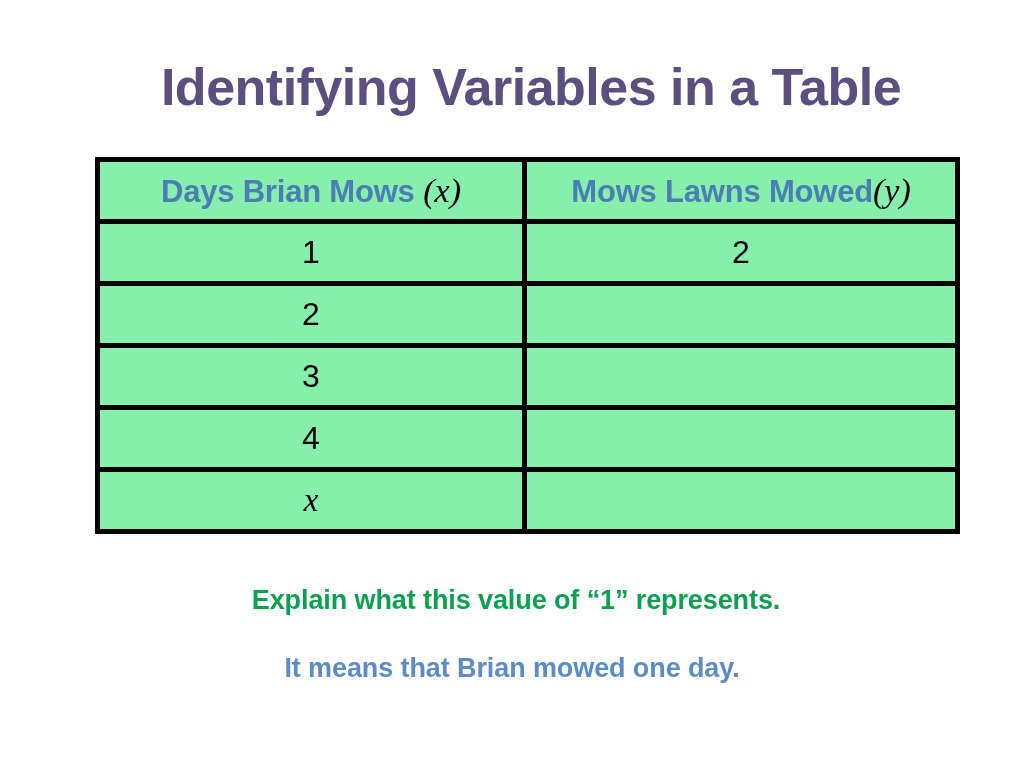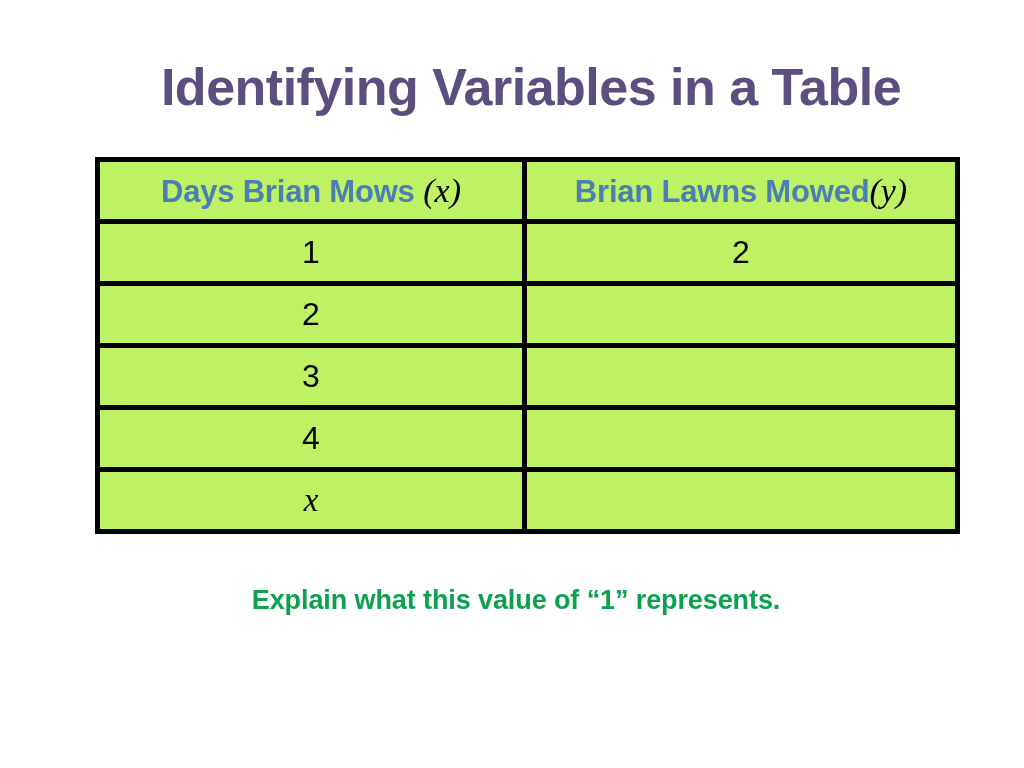--- a/index.html
+++ b/index.html
@@ -44,21 +44,21 @@
     top: 157px;
     width: 860px;
     border-collapse: collapse;
     table-layout: fixed;
     background: #ffffff;
   }
   .data-table td {
     border: 5px solid #000000;
     height: 57px;
     padding: 0 4px;
-    background: #bef264;
+    background: #86efac;
     vertical-align: middle;
     text-align: center;
   }
   .col-x  { width: 427px; }
   .col-y  { width: 433px; }
 
   
   .hdr {
     white-space: nowrap;
     font-size: 0;
@@ -132,21 +132,21 @@
     <colgroup>
       <col class="col-x">
       <col class="col-y">
     </colgroup>
     <tbody>
       <tr>
         <td class="hdr">
           <span class="hdr-label">Days Brian Mows</span><span class="sp">&nbsp;</span><span class="hdr-var">(<span>x</span>)</span>
         </td>
         <td class="hdr">
-          <span class="hdr-label">Brian Lawns Mowed</span><span class="hdr-var">(<span>y</span>)</span>
+          <span class="hdr-label">Mows Lawns Mowed</span><span class="hdr-var">(<span>y</span>)</span>
         </td>
       </tr>
 
       <tr>
         <td><span class="cell-num">1</span></td>
         <td><span class="cell-num">2</span></td>
       </tr>
 
       <tr>
         <td><span class="cell-num">2</span></td>
@@ -165,14 +165,15 @@
 
       <tr>
         <td><span class="cell-var">x</span></td>
         <td><span class="cell-num cell-empty"></span></td>
       </tr>
     </tbody>
   </table>
 
   <div class="caption-prompt">Explain what this value of “1” represents.</div>
 
+  <div class="caption-answer">It means that Brian mowed one day.</div>
 
 </div>
 
 </body></html>

